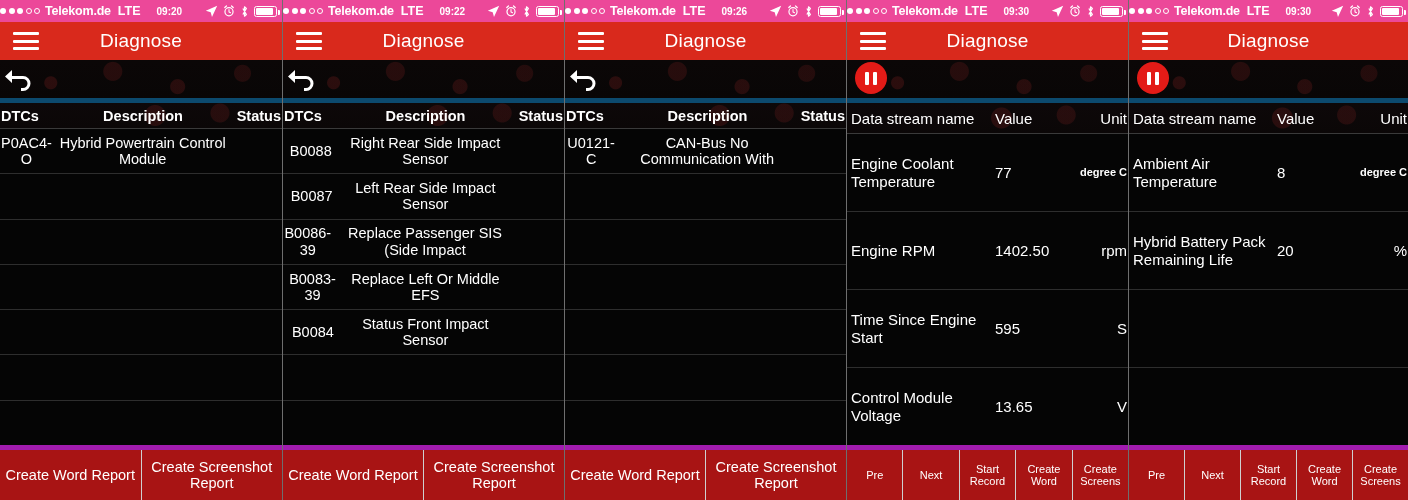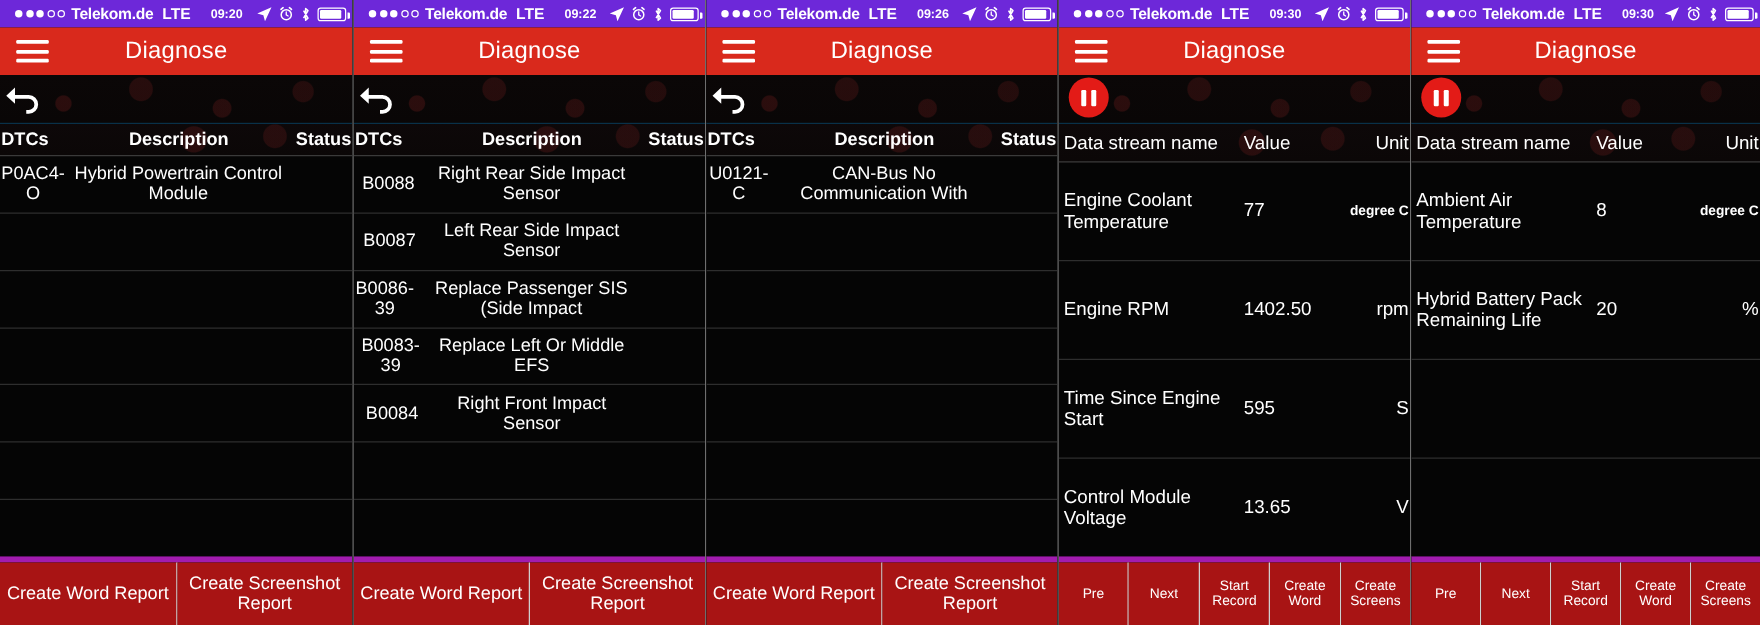--- a/index.html
+++ b/index.html
@@ -7,23 +7,23 @@
     font-family:"Liberation Sans", sans-serif; }
 
   .strip{ display:flex; width:1408px; height:500px; }
 
   .panel{ position:relative; height:500px; overflow:hidden;
           background:#050505; display:flex; flex-direction:column; }
   .p1{ width:282px; } .p2{ width:282px; } .p3{ width:282px; }
   .p4{ width:282px; } .p5{ width:280px; }
 
   
-  .statusbar{ height:22px; background:#6d28d9; color:#fff;
+  .statusbar{ height:22px; background:#ec4899; color:#fff;
     display:flex; align-items:center; font-size:12.5px; font-weight:bold;
-    padding:0 12px; flex:0 0 22px; position:relative; }
+    padding:0 0; flex:0 0 22px; position:relative; }
   .dots{ display:flex; align-items:center; gap:2.5px; margin-right:5px; }
   .dot{ width:6px; height:6px; border-radius:50%; background:#fff; }
   .dot.hollow{ background:transparent; border:1.2px solid #fff; width:6px; height:6px; }
   .carrier{ letter-spacing:-0.2px; font-weight:bold; font-size:12.5px; }
   .lte{ margin-left:7px; font-size:12.5px; font-weight:bold;}
   .clock{ margin-left:16px; font-size:10px; font-weight:bold; }
   .sb-right{ position:absolute; right:5px; top:0; height:22px;
              display:flex; align-items:center; gap:5px; }
   .ic{ display:block; }
   .batt{ width:23px; height:11px; border:1.3px solid #fff; border-radius:2.5px;
@@ -60,21 +60,21 @@
      cursor:pointer; }
   .backbtn svg{ display:block; }
 
   .pausebtn{ position:absolute; left:8px; top:2px; width:32px; height:32px;
      border-radius:50%; background:#e31b17; cursor:pointer;
      display:flex; align-items:center; justify-content:center; gap:3.5px; }
   .pausebtn b{ display:block; width:4px; height:13px; background:#fff; border-radius:1px; }
 
   
   .tbl{ flex:1 1 auto; display:flex; flex-direction:column;
-        border-top:1px solid #0c4a6e; overflow:hidden; }
+        border-top:5px solid #0c4a6e; overflow:hidden; }
   .thead{ display:flex; align-items:center; height:26px;
      color:#fff; font-size:14.5px; font-weight:bold;
      background:#0c0809;
      background-image:
        radial-gradient(circle at 55% 50%, rgba(110,28,28,.30) 0 10px, transparent 11px),
        radial-gradient(circle at 78% 40%, rgba(110,28,28,.28) 0 9px, transparent 10px),
        linear-gradient(#0d0809,#0b0707);
      border-bottom:1px solid #3a3a3a; flex:0 0 26px; }
   .thead.ds{ font-weight:normal; font-size:15px; height:31px; flex:0 0 31px;
      display:flex; align-items:center;justify-content:center; }
@@ -281,21 +281,21 @@
      <span class="c-desc">Replace Passenger SIS (Side Impact</span>
      <span class="c-stat"></span>
    </div>
             <div class="row dtc">
      <span class="c-dtc">B0083-39</span>
      <span class="c-desc">Replace Left Or Middle EFS</span>
      <span class="c-stat"></span>
    </div>
             <div class="row dtc">
      <span class="c-dtc">B0084</span>
-     <span class="c-desc">Right Front Impact Sensor</span>
+     <span class="c-desc">Status Front Impact Sensor</span>
      <span class="c-stat"></span>
    </div>
             <div class="row dtc">
      <span class="c-dtc"></span>
      <span class="c-desc"></span>
      <span class="c-stat"></span>
    </div>
             <div class="row dtc">
      <span class="c-dtc"></span>
      <span class="c-desc"></span>

